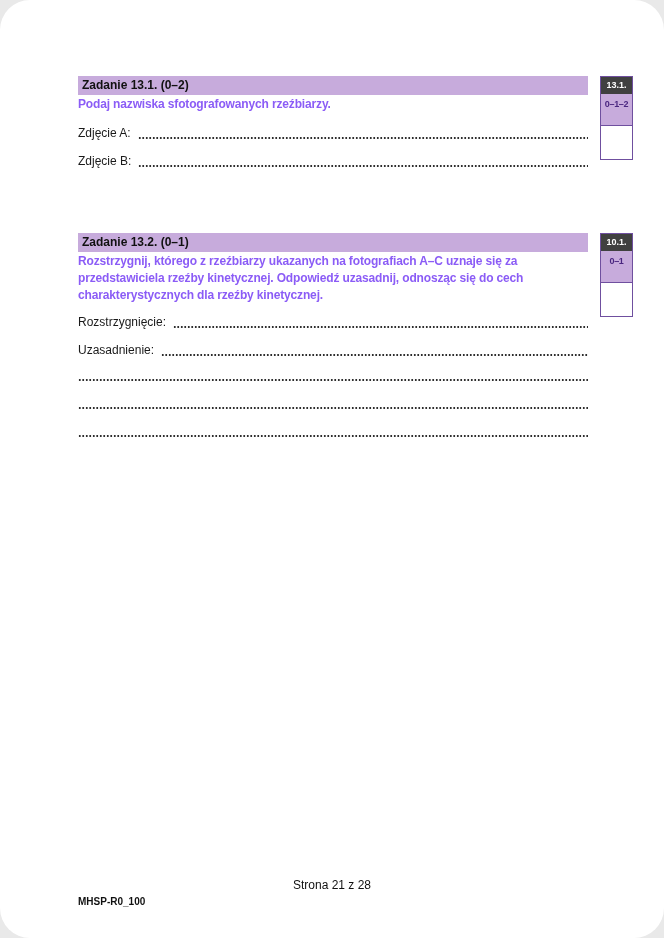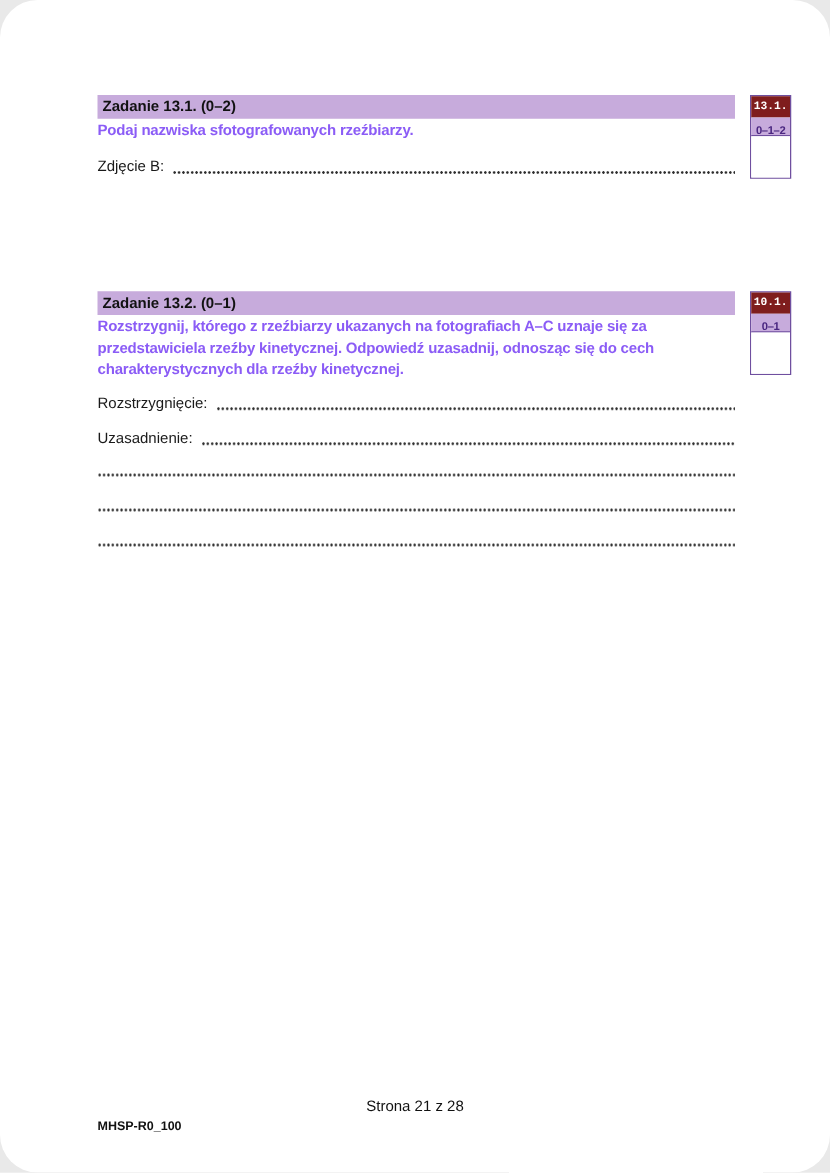--- a/index.html
+++ b/index.html
@@ -76,29 +76,28 @@
     left: 600px;
     width: 33px;
     border: 1px solid #6f4f9f;
     background: #ffffff;
   }
   .score-box.b1 { top: 76px; }
   .score-box.b2 { top: 233px; }
   .score-box-id {
     height: 17px;
     line-height: 17px;
-    background: #7f1d1d;
+    background: #404040;
     color: #ffffff;
     font-size: 9px;
     font-weight: bold;
     text-align: center;
-    font-family: Liberation Mono, monospace;
   }
   .score-box-scale {
-    height: 15px;
+    height: 32px;
     line-height: 20px;
     background: #c7abdc;
     color: #4a2680;
     font-size: 9px;
     font-weight: bold;
     text-align: center;
     border-bottom: 1px solid #6f4f9f;
     letter-spacing: -0.3px;
   }
   .score-box-cell { height: 33px; background: #ffffff; }
@@ -121,20 +120,24 @@
   }
 </style>
 </head>
 <body>
 
 <div class="page">
 
   <section class="task-section t1">
     <div class="task-header-bar">Zadanie 13.1. (0–2)</div>
     <p class="task-instruction">Podaj nazwiska sfotografowanych rzeźbiarzy.</p>
+    <div class="answer-row first">
+      <span class="answer-label">Zdjęcie A:</span>
+      <span class="dots"></span>
+    </div>
     <div class="answer-row next">
       <span class="answer-label">Zdjęcie B:</span>
       <span class="dots"></span>
     </div>
   </section>
 
   <aside class="score-box b1">
     <div class="score-box-id">13.1.</div>
     <div class="score-box-scale">0–1–2</div>
     <div class="score-box-cell"></div>

